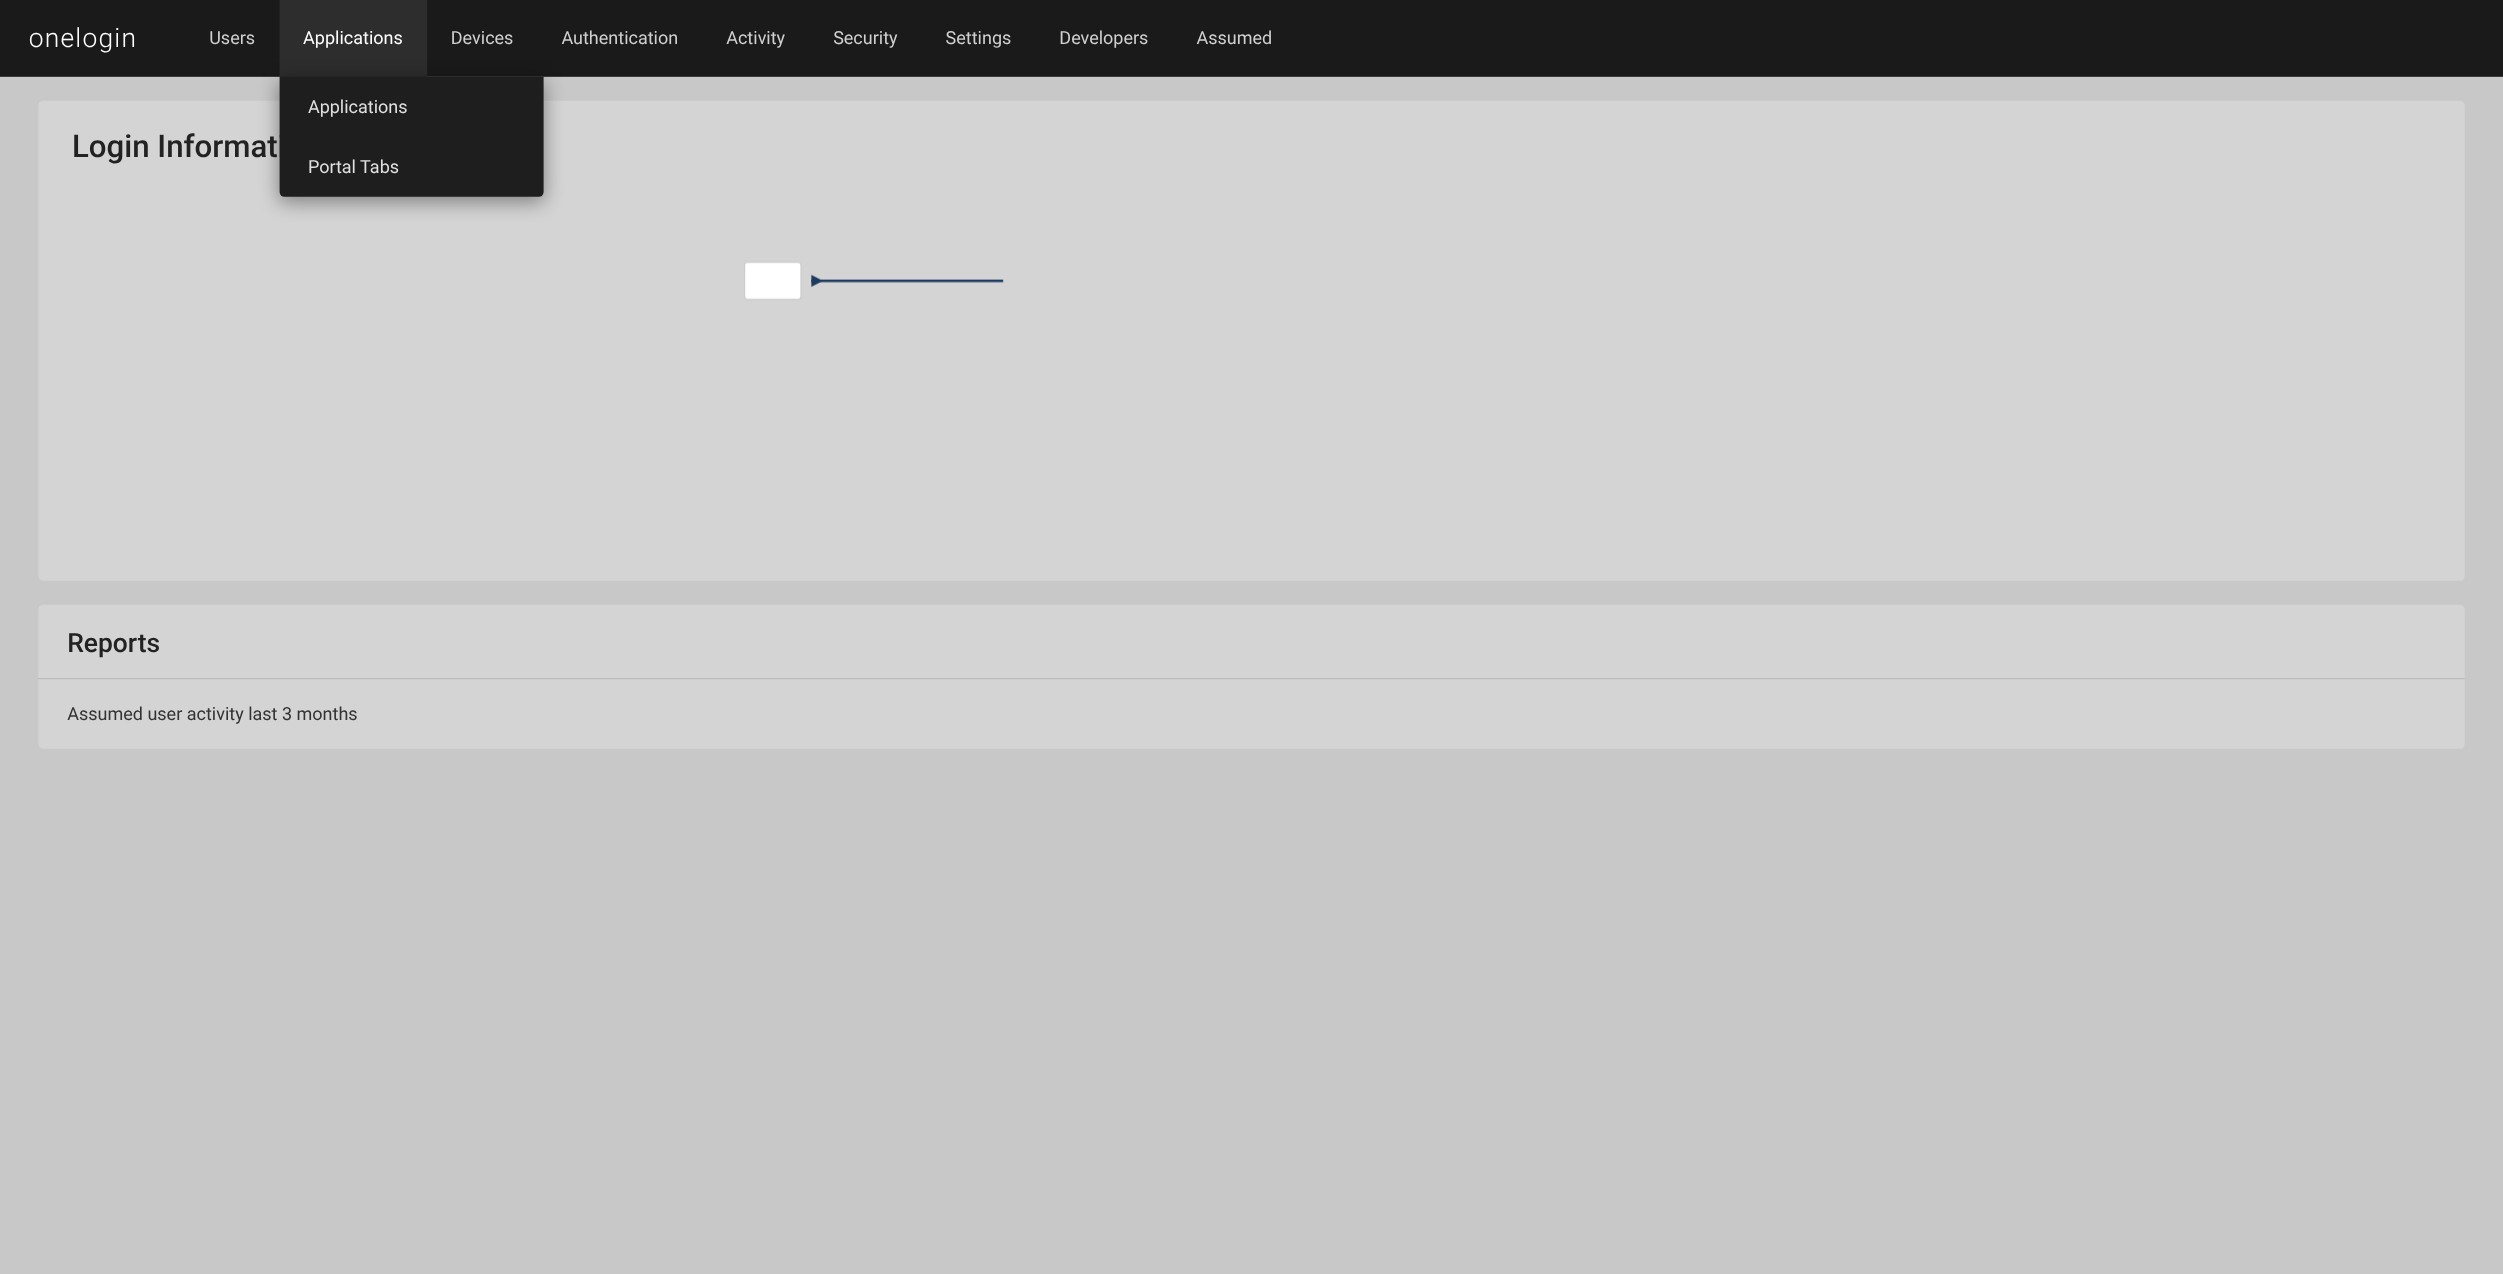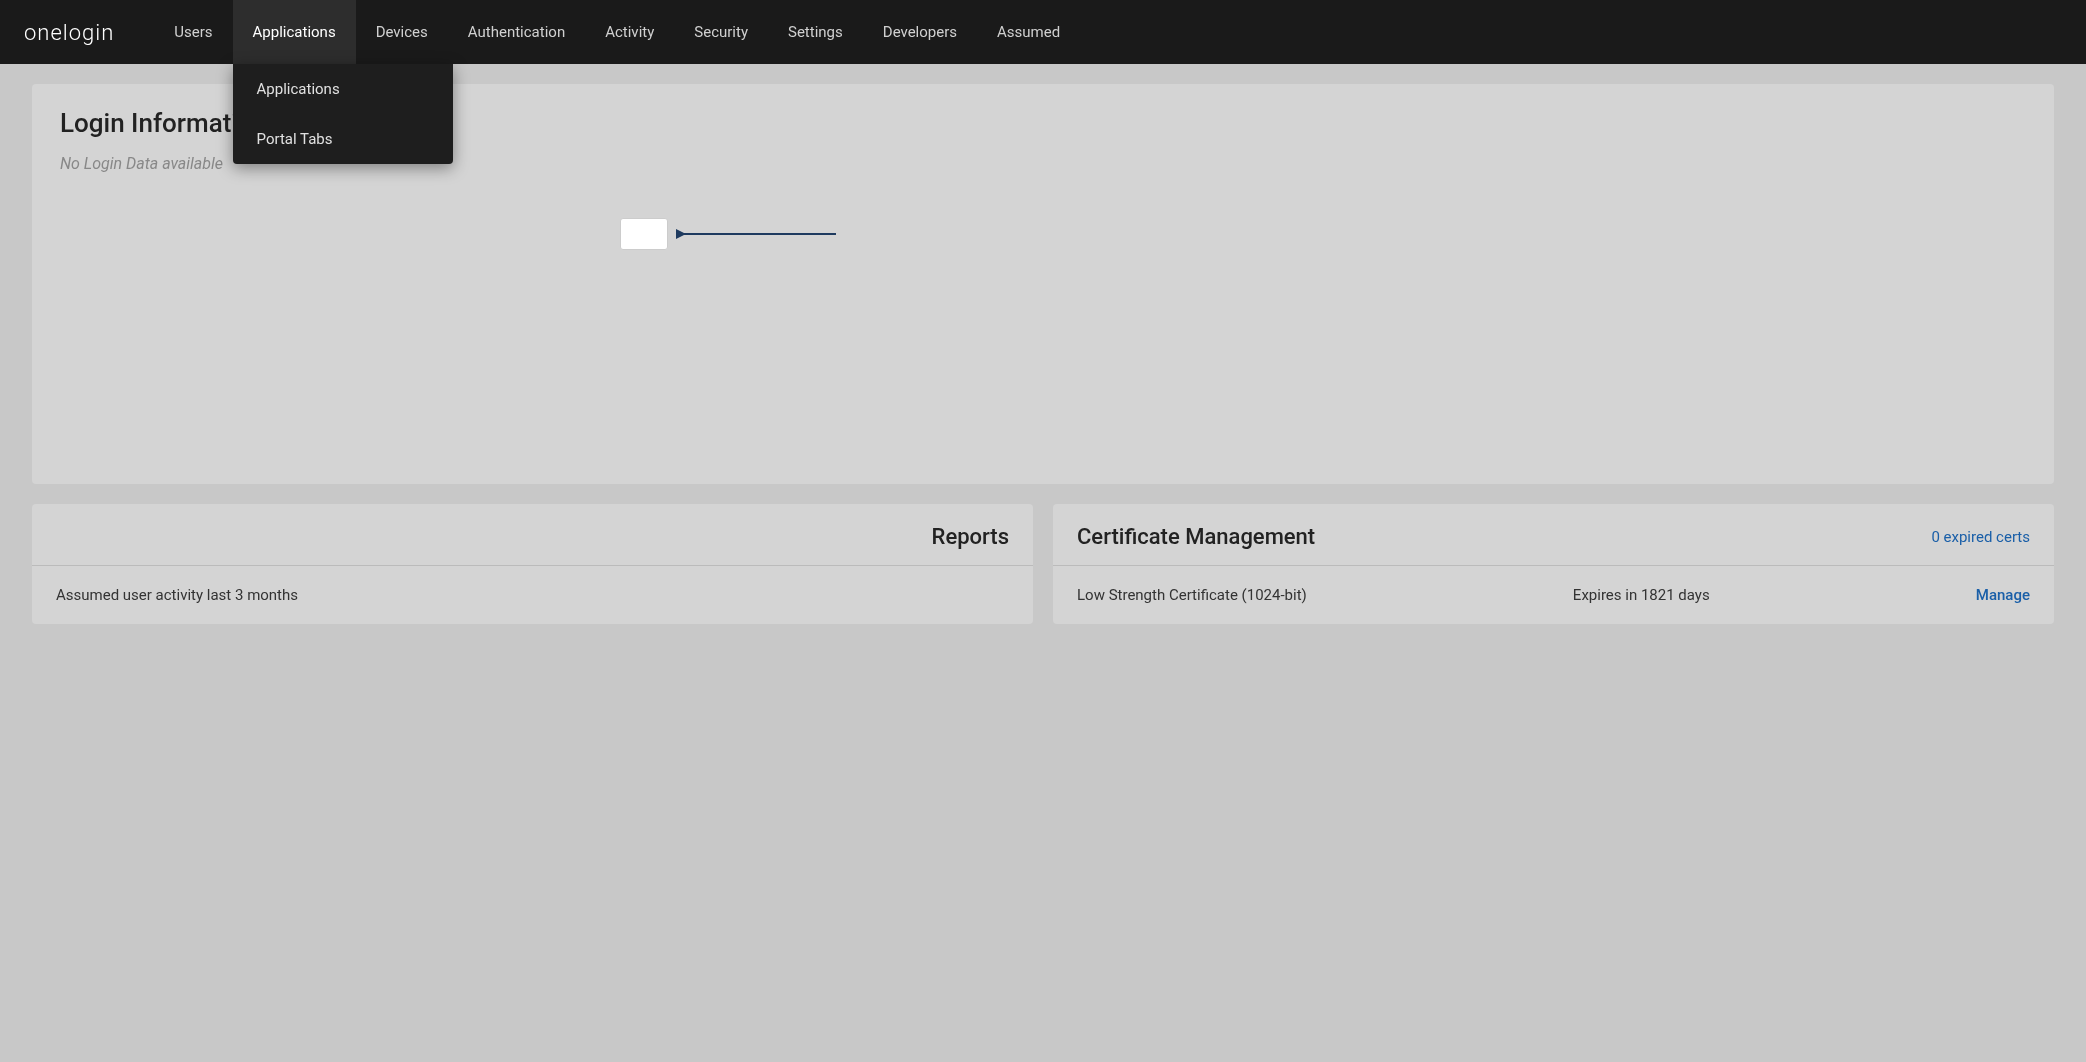--- a/index.html
+++ b/index.html
@@ -117,21 +117,20 @@
 
     .bottom-card {
       background: #d4d4d4;
       border-radius: 4px;
       flex: 1;
     }
 
     .bottom-card-header {
       padding: 20px 24px 16px;
       border-bottom: 1px solid #bbb;
-      text-align: right;
     }
 
     .bottom-card-header-row {
       display: flex;
       justify-content: space-between;
       align-items: center;
     }
 
     .bottom-card-title {
       font-size: 22px;
@@ -195,49 +194,35 @@
     <div class="nav-item">Developers</div>
     <div class="nav-item">Assumed</div>
   </div>
 </nav>
 
 <div class="main-content">
 
   <div class="top-row">
     <div class="login-card">
       <div class="card-title">Login Information</div>
-      <div class="card-body-text">No Login Data available</div>
     </div>
 
   </div>
 
   <div class="bottom-row">
 
     <div class="bottom-card">
       <div class="bottom-card-header">
         <div class="bottom-card-title">Reports</div>
       </div>
       <div class="bottom-card-row">
         <span>Assumed user activity last 3 months</span>
       </div>
     </div>
 
-    <div class="bottom-card">
-      <div class="bottom-card-header">
-        <div class="bottom-card-header-row">
-          <div class="bottom-card-title">Certificate Management</div>
-          <a class="link-text">0 expired certs</a>
-        </div>
-      </div>
-      <div class="bottom-card-row">
-        <span>Low Strength Certificate (1024-bit)</span>
-        <span>Expires in 1821 days</span>
-        <a class="manage-link">Manage</a>
-      </div>
-    </div>
 
   </div>
 </div>
 
 <div style="
   position: fixed;
   top: 218px;
   left: 620px;
   display: flex;
   align-items: center;

